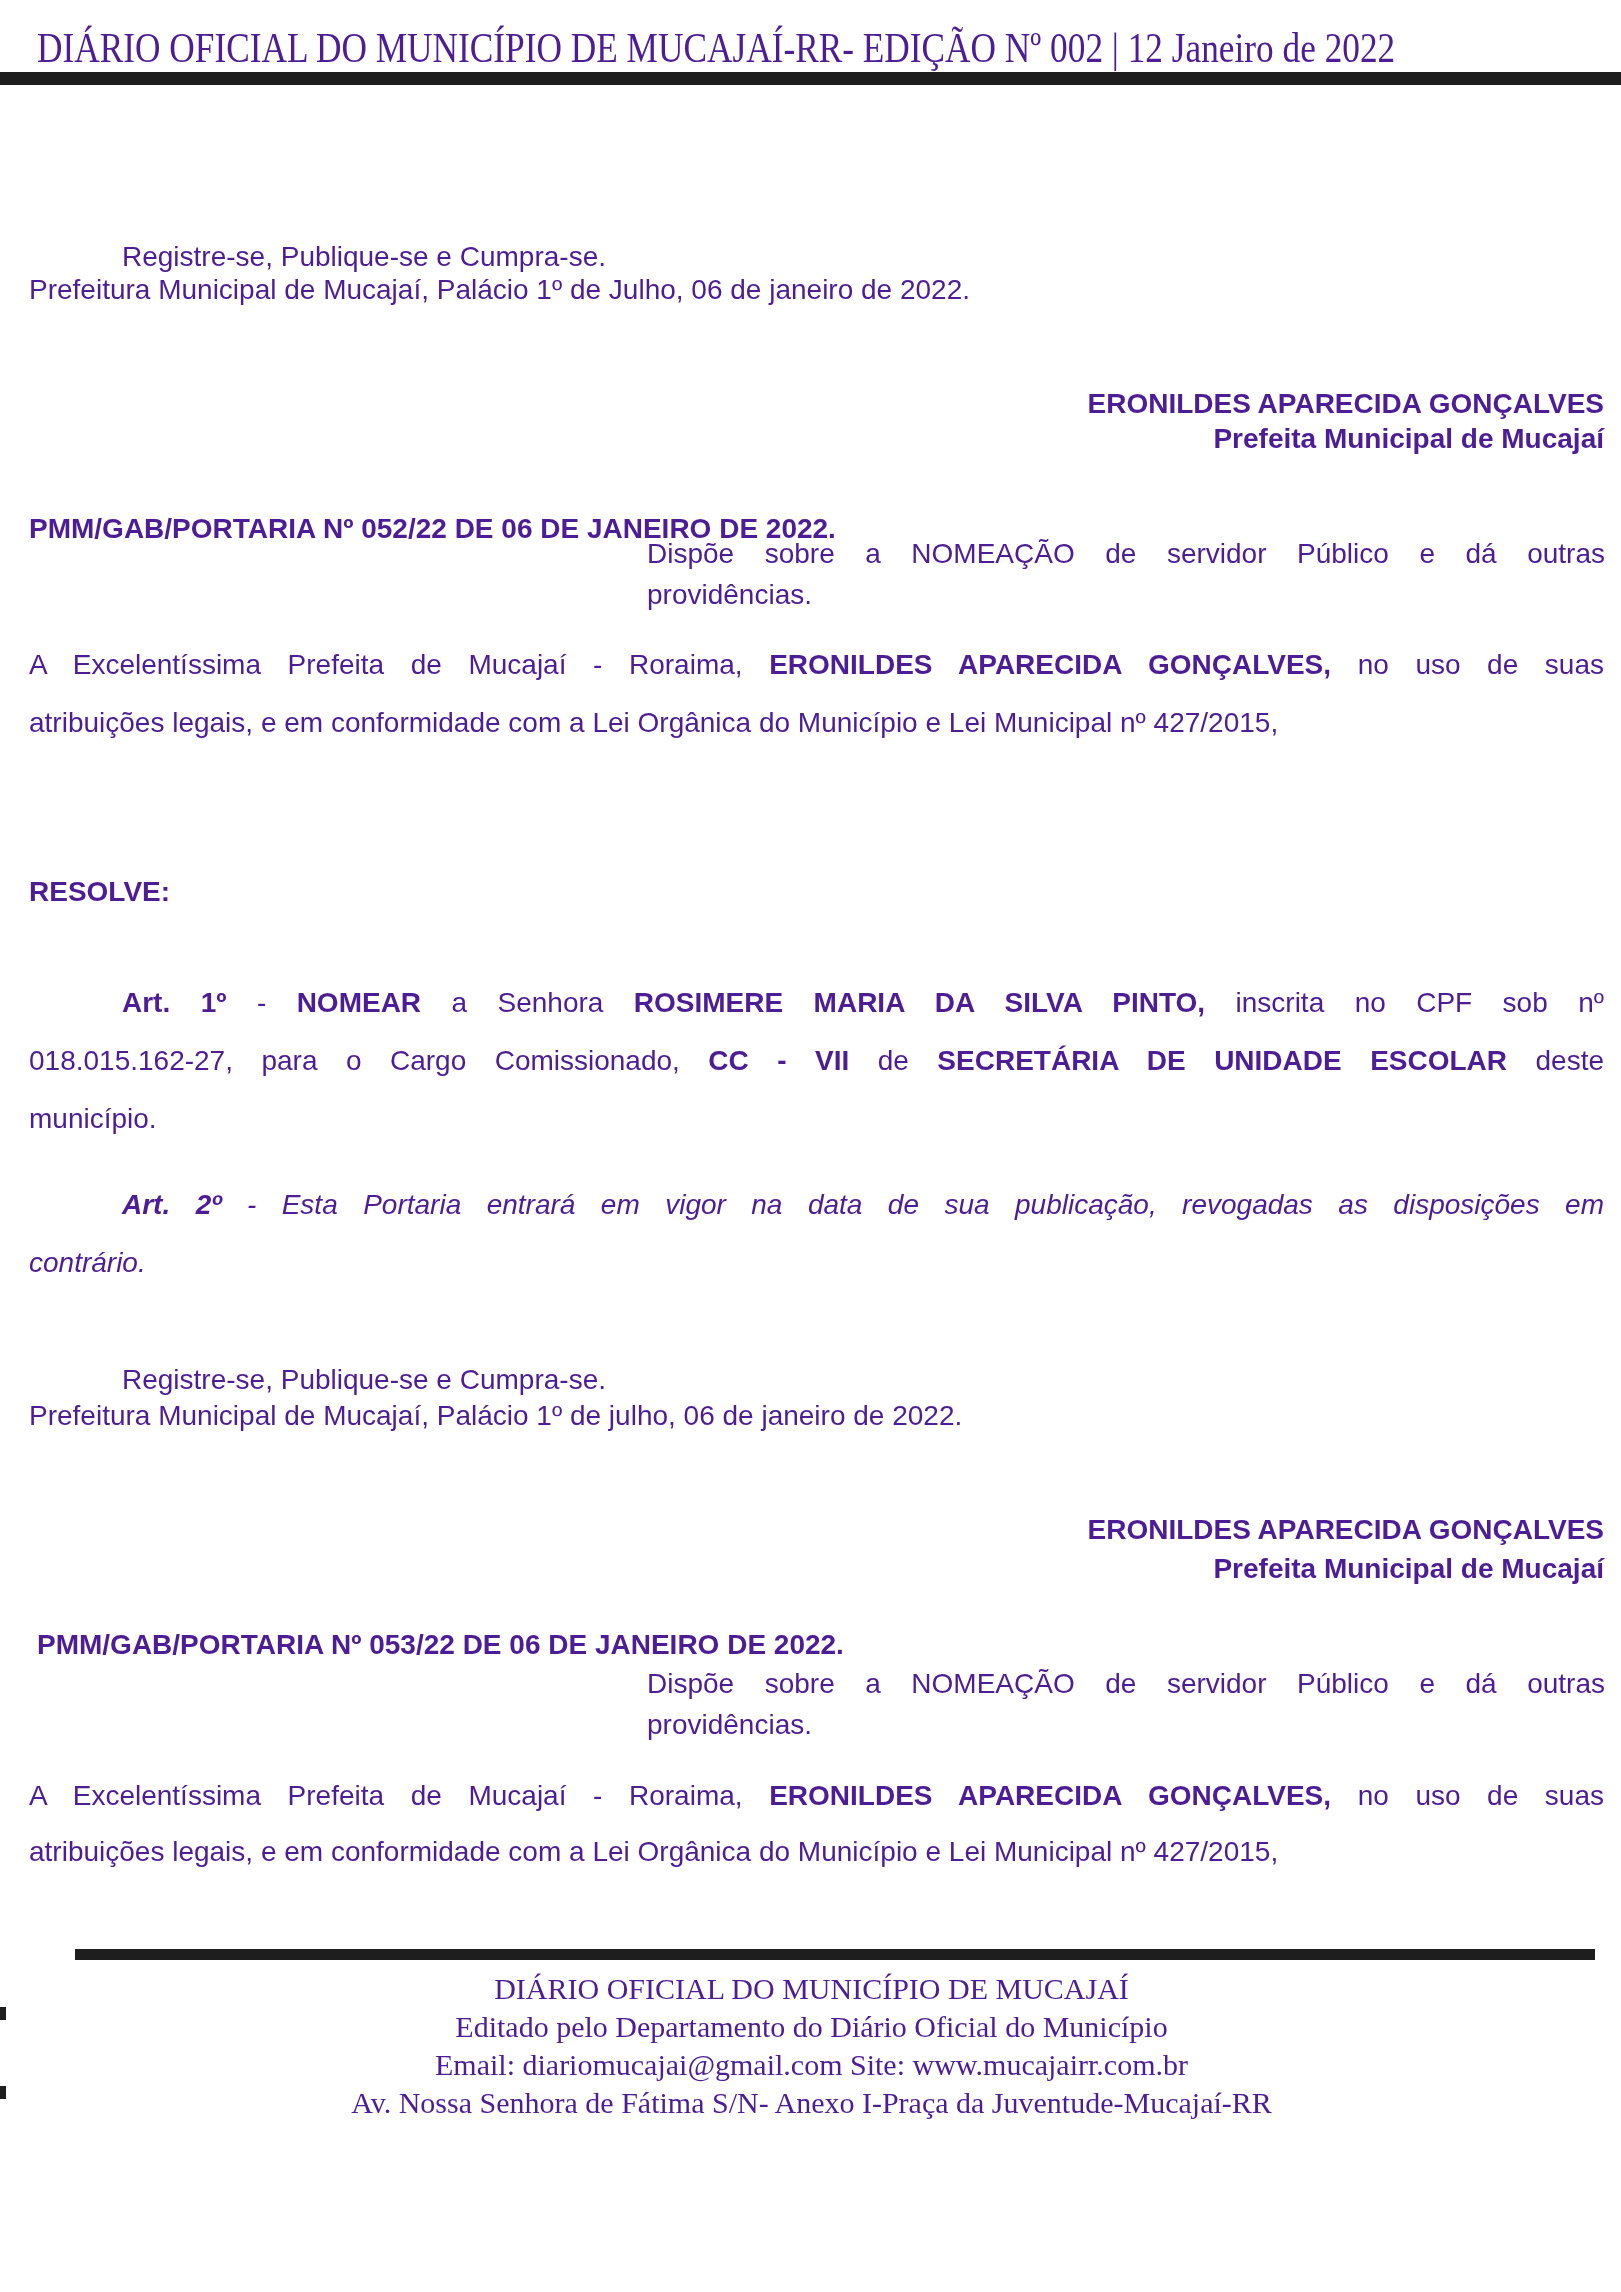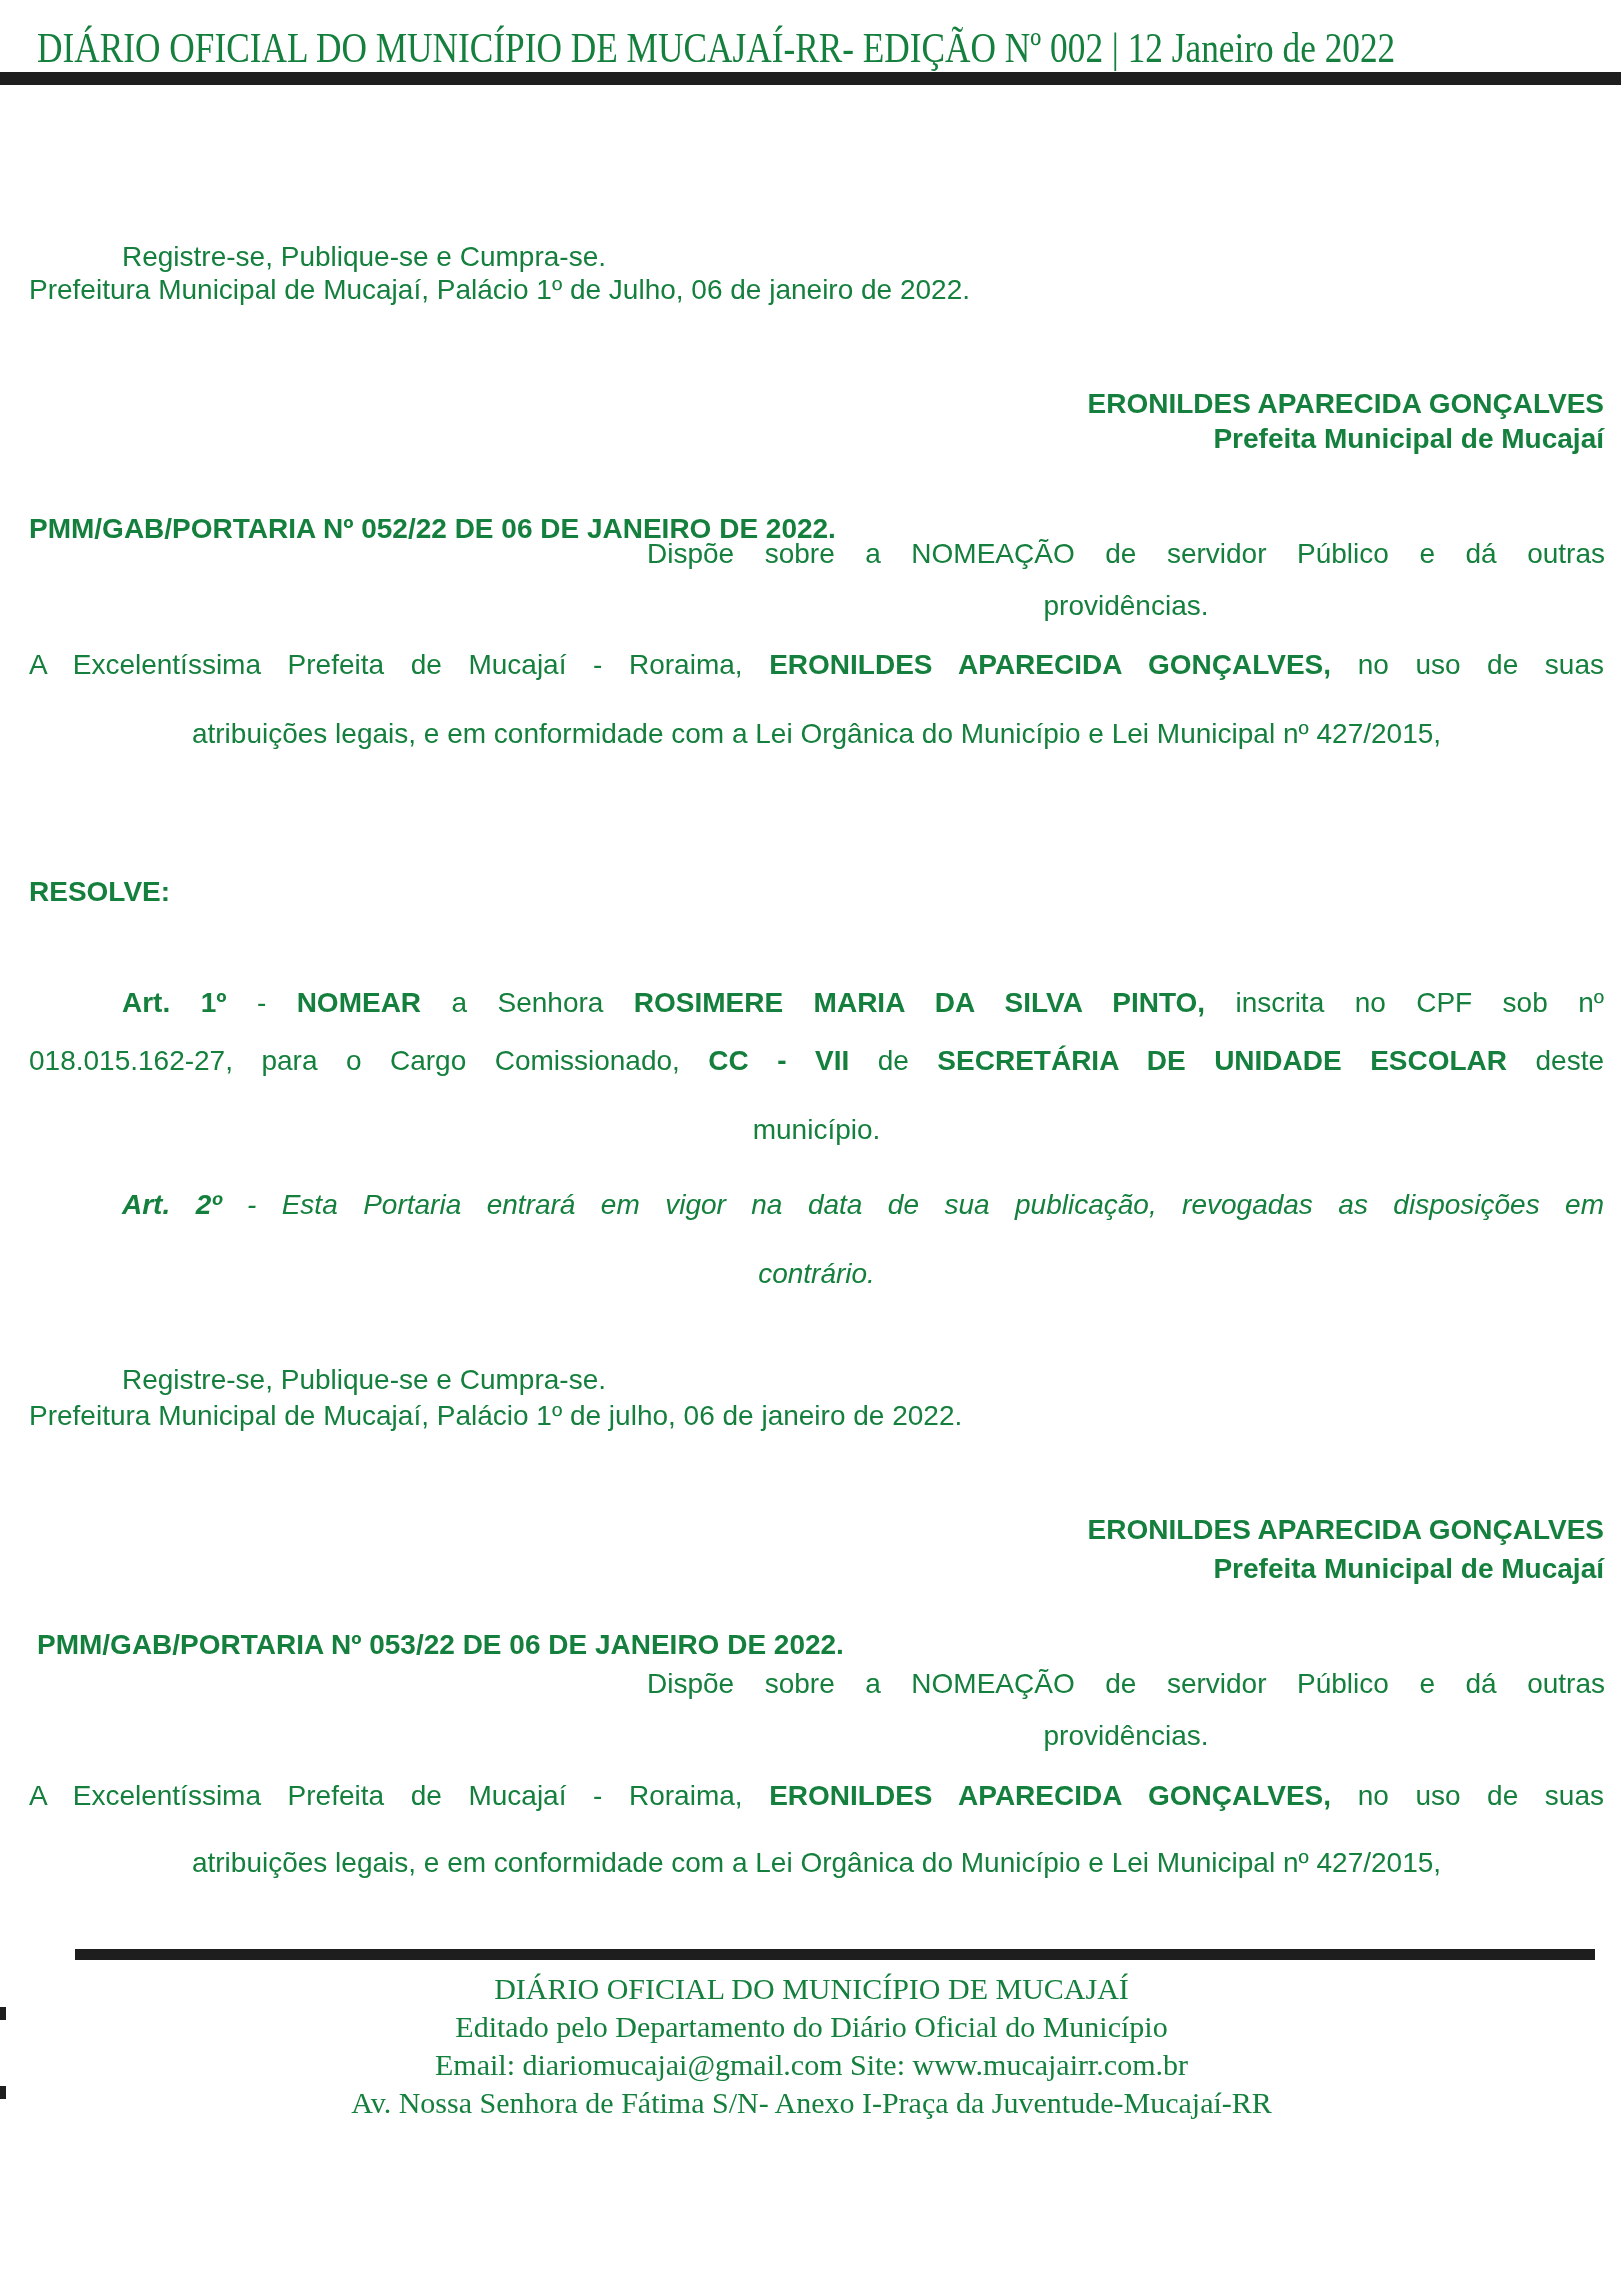--- a/index.html
+++ b/index.html
@@ -2,21 +2,21 @@
 <html lang="pt"><head>
 <meta charset="utf-8">
 <title>Diário Oficial</title>
 <style>
   html,body { margin:0; padding:0; background:#e8e8e8; }
   .page {
     position:relative;
     width:1621px; height:2293px;
     margin:0 auto;
     background:#ffffff;
-    color:#15803d;
+    color:#4c1d95;
     overflow:hidden;
   }
   .abs { position:absolute; }
 
   
   .masthead {
     font-family:"Liberation Serif", serif;
     font-size:42px;
     line-height:45px;
     white-space:nowrap;
@@ -24,21 +24,21 @@
     transform-origin:left top;
     letter-spacing:0px;
   }
   .rule { background:#1e1e1e; }
 
   
   .sans { font-family:"Liberation Sans", sans-serif; font-size:28px; }
   .b { font-weight:bold; }
   .ind { text-indent:93px; }
   .jline { text-align:justify; text-align-last:justify; }
-  .pline { text-align:center;margin-top:11px; }
+  .pline { text-align:left; }
   .center { text-align:right; }
 
   
   .serif-small {
     font-family:"Liberation Serif", serif;
     font-size:30px;
     line-height:38px;
   }
 </style>
 </head>

